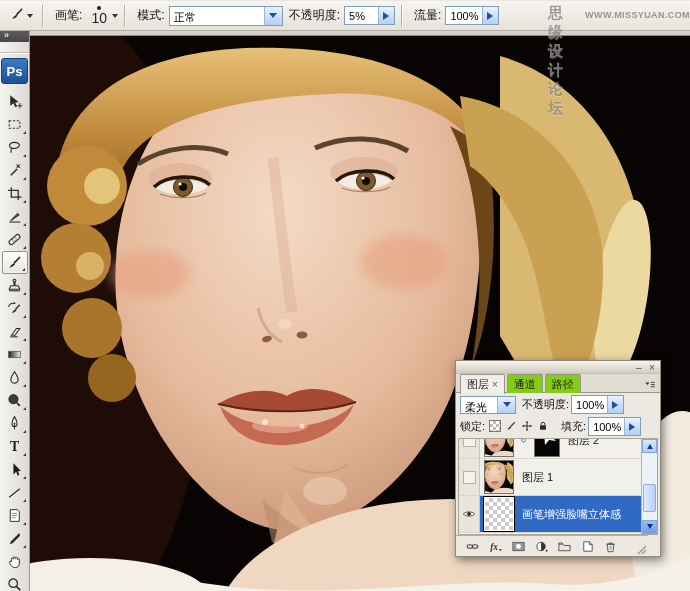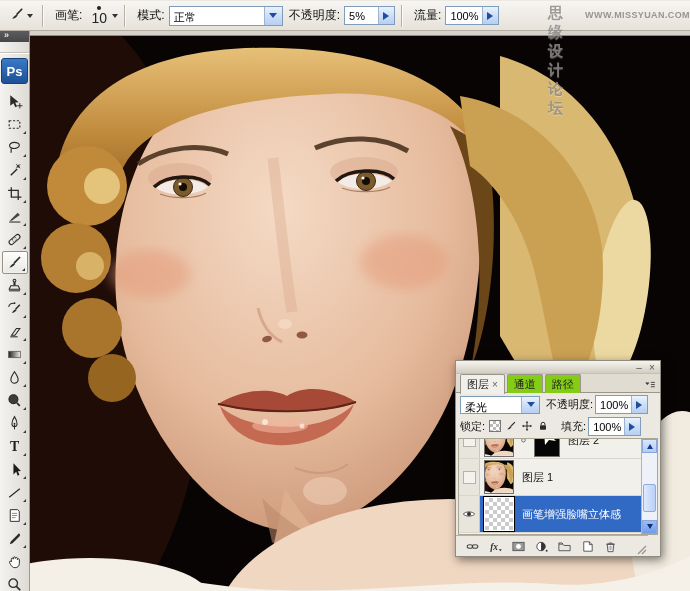--- a/index.html
+++ b/index.html
@@ -63,21 +63,21 @@
     align-items:center;gap:3px;padding-right:3px;border-bottom:1px solid #c5c1b5;}
   .lp-winbtn{font-size:10px;line-height:9px;color:#555;width:10px;text-align:center;cursor:default;}
   .lp-tabs{height:18px;display:flex;align-items:center;padding-left:4px;position:relative;
     border-bottom:1px solid #9a958a;background:#e0dcd2;}
   .lp-tab{font-size:11px;color:#222;padding:2px 6px 1px 6px;margin-right:2px;border:1px solid #9a958a;
     border-bottom:none;border-radius:2px 2px 0 0;background:#84cc16;white-space:nowrap;}
   .lp-tab.active{background:#f1efea;position:relative;top:1px;padding-bottom:2px;}
   .lp-tab .tab-x{color:#666;margin-left:3px;font-size:10px;}
   .lp-menu{position:absolute;right:3px;bottom:2px;width:14px;height:12px;}
   .lp-row1,.lp-row2{display:flex;align-items:center;padding:2px 4px 1px 4px;background:#ece9e2;}
-  .blend-combo{width:80px;height:18px;}
+  .blend-combo{width:56px;height:18px;}
   .lp-lab{font-size:11px;color:#111;margin:0 2px 0 6px;white-space:nowrap;}
   .lock-ico{width:14px;height:14px;margin:0 1px;display:inline-flex;align-items:center;justify-content:center;}
   .lock-ico svg{width:12px;height:12px;}
   .checker-sm{width:10px;height:10px;border:1px solid #777;
     background-image:linear-gradient(45deg,#bbb 25%,transparent 25%,transparent 75%,#bbb 75%),
       linear-gradient(45deg,#bbb 25%,#fff 25%,#fff 75%,#bbb 75%);background-size:6px 6px;background-position:0 0,3px 3px;}
   .lp-list{position:relative;margin:1px 2px 0 2px;height:95px;border:1px solid #aaa695;background:#f4f2ec;overflow:hidden;}
   .lp-rows{position:absolute;left:0;top:0;right:15px;bottom:0;overflow:hidden;}
   .lrow{height:37px;display:flex;align-items:center;border-bottom:1px solid #d9d5cb;background:#f2f0ea;box-sizing:border-box;}
   .lrow.selected{background:#316ac5;}

